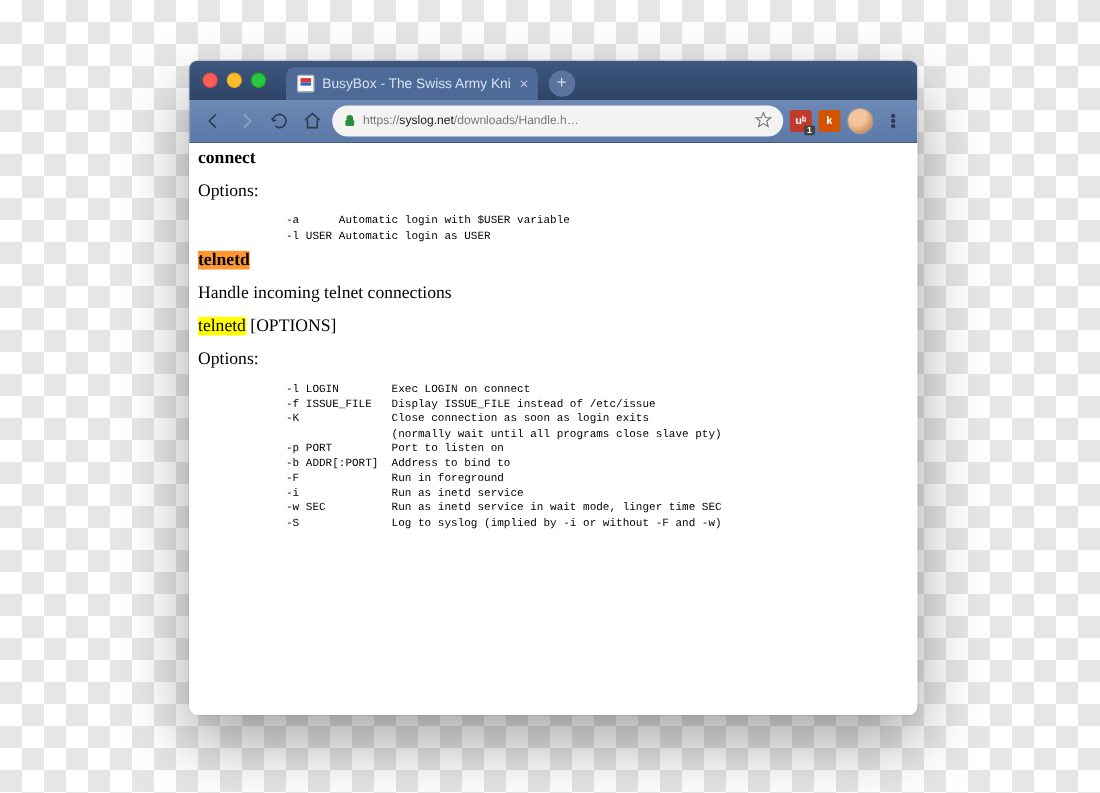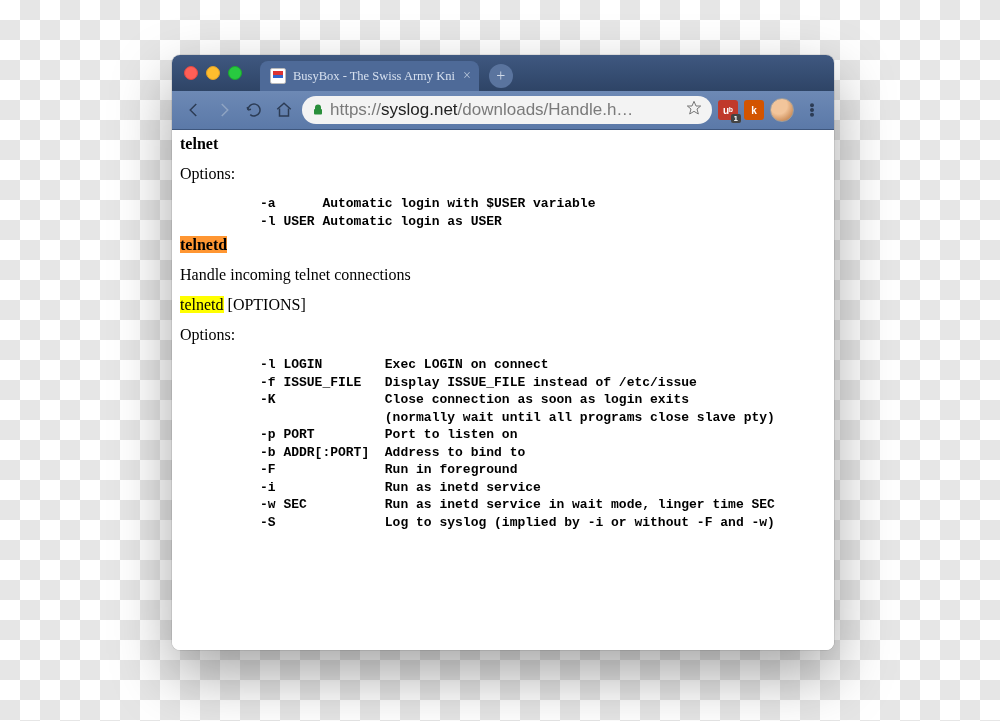--- a/index.html
+++ b/index.html
@@ -23,21 +23,20 @@
   }
 
   
   .tabstrip{
     height:36px;
     background:linear-gradient(#3f5880,#2e4466);
     display:flex;
     align-items:flex-end;
     padding-left:8px;
     position:relative;
-    font-family:Liberation Serif, serif;
   }
   .traffic{
     position:absolute;left:12px;top:11px;display:flex;gap:8px;
   }
   .dot{width:12px;height:12px;border-radius:50%;}
   .dot.red{background:#ff5f57;border:1px solid #e14841;}
   .dot.yel{background:#ffbd2e;border:1px solid #e1a128;}
   .dot.grn{background:#28c940;border:1px solid #1ba82e;}
   .tab{
     margin-left:80px;
@@ -76,21 +75,21 @@
   .nav-ico{
     width:24px;height:24px;display:flex;align-items:center;justify-content:center;
     color:#26344b;
   }
   .nav-ico svg{width:18px;height:18px;stroke:#2c3c55;stroke-width:2;fill:none;}
   .nav-ico.dis svg{stroke:#8ea3c2;}
   .omnibox{
     flex:1;
     height:28px;border-radius:14px;background:#f3f3f3;
     display:flex;align-items:center;padding:0 10px;
-    font-size:17px;color:#333;
+    font-size:11px;color:#333;
   }
   .lock{color:#2a8f3c;margin-right:6px;display:flex;}
   .lock svg{width:12px;height:12px;fill:#2a8f3c;}
   .url-dark{color:#222;}
   .url-light{color:#7a7a7a;}
   .star{margin-left:auto;color:#777;}
   .star svg{width:16px;height:16px;fill:none;stroke:#777;stroke-width:1.5;}
   .ext{
     width:20px;height:20px;border-radius:3px;
     display:flex;align-items:center;justify-content:center;
@@ -117,21 +116,21 @@
     font-size:16px;color:#000;
     padding:3px 8px 8px 8px;
   }
   .sec-head{font-weight:700;margin:2px 0 4px 0;}
   .hili-o{background:#ff9632;}
   .hili-y{background:#ffff00;}
   .ind{margin-left:40px;}
   .para{margin:12px 0;}
   pre.mono{
     font-family:"Courier New",Courier,monospace;
-    font-size:13px;white-space:pre;margin:6px 0 6px 80px;line-height:1.35;font-weight:bold;
+    font-size:10px;white-space:pre;margin:6px 0 6px 80px;line-height:1.35;
   }
 </style>
 </head>
 <body>
 
 <div class="window">
 
   <div class="tabstrip">
     <div class="traffic">
       <div class="dot red"></div>
@@ -199,21 +198,21 @@
       <svg viewBox="0 0 24 24">
           <circle cx="12" cy="5" r="2"></circle>
           <circle cx="12" cy="12" r="2"></circle>
           <circle cx="12" cy="19" r="2"></circle>
         </svg>
     </div>
   </div>
 
   <div class="content">
 
-    <div class="sec-head">telnet</div>
+    <div class="sec-head">connect</div>
 
     <div class="ind para">Options:</div>
     <pre class="mono">-a      Automatic login with $USER variable
 -l USER Automatic login as USER</pre>
 
     <div class="sec-head">
       <span class="hili-o">telnetd</span>
     </div>
 
     <div class="ind para">Handle incoming telnet connections</div>

